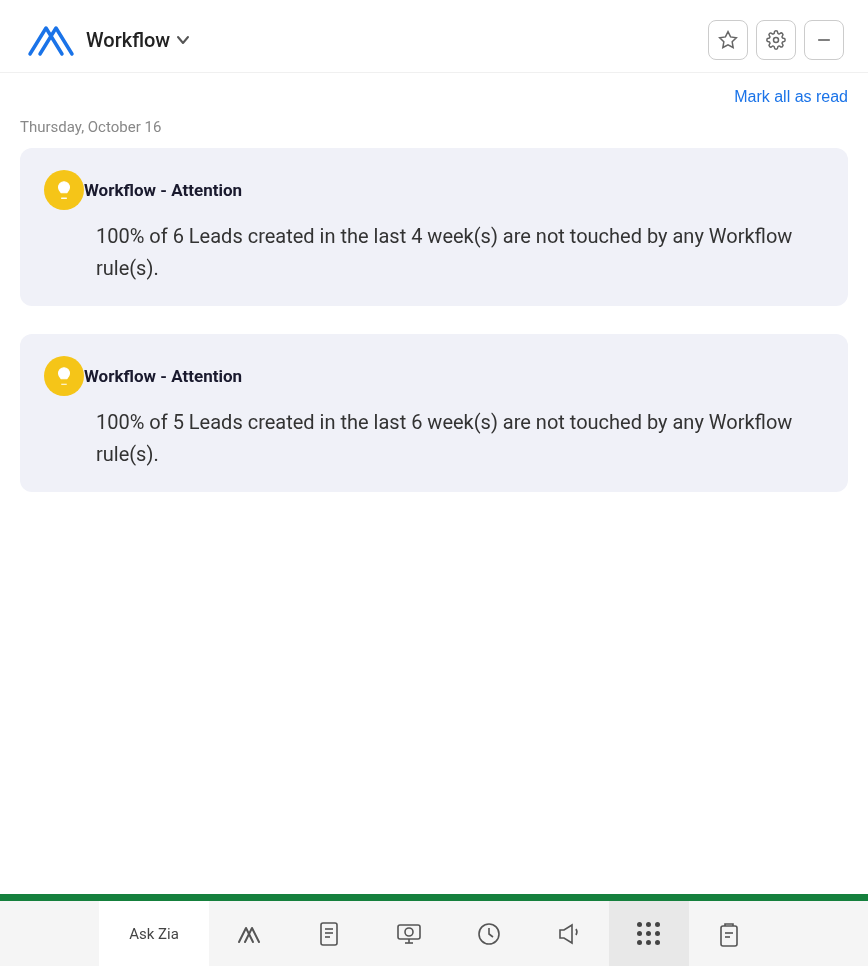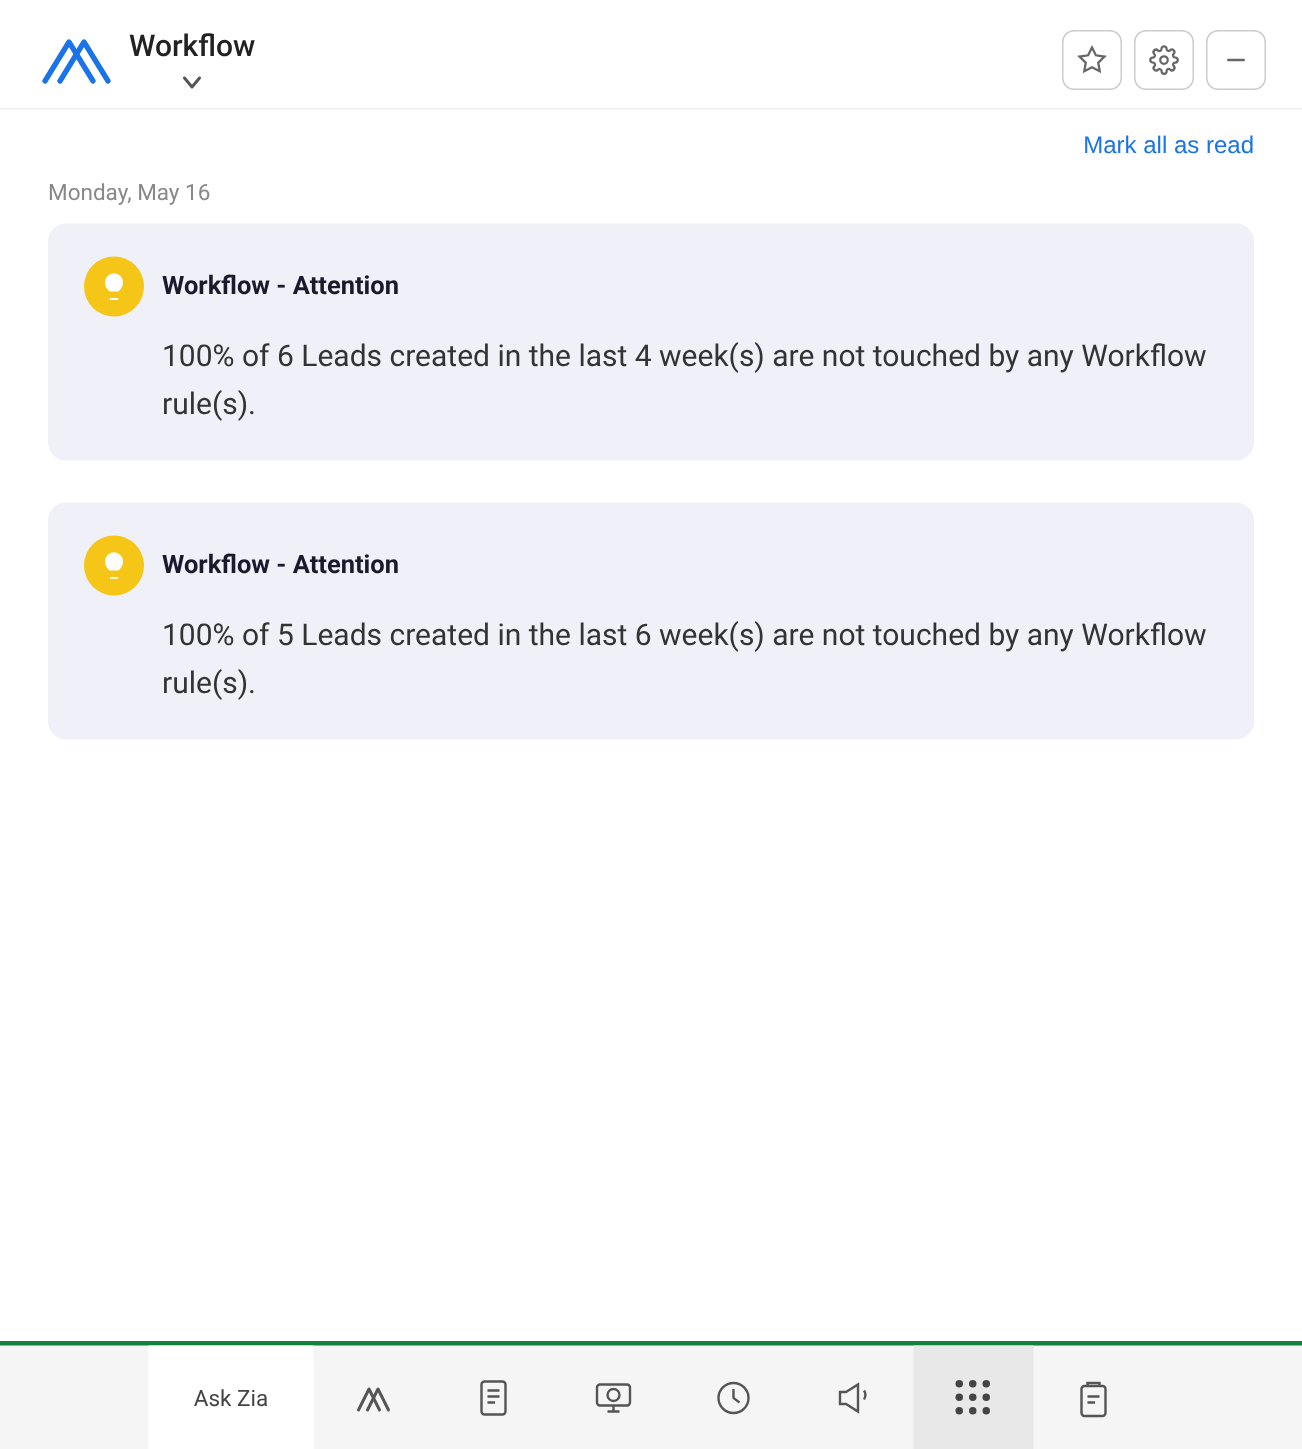--- a/index.html
+++ b/index.html
@@ -37,21 +37,20 @@
       height: 44px;
     }
 
     .workflow-title {
       display: flex;
       align-items: center;
       gap: 6px;
       font-size: 20px;
       font-weight: 500;
       color: #222;
-      flex-direction: column;
     }
 
     .chevron-icon {
       width: 14px;
       height: 14px;
       fill: none;
       stroke: #555;
       stroke-width: 2;
     }
 
@@ -74,21 +73,21 @@
       color: #666;
     }
 
     .icon-btn svg {
       width: 20px;
       height: 20px;
     }
 
     .content-area {
       flex: 1;
-      padding: 14px 32px;
+      padding: 14px 20px;
       overflow-y: auto;
     }
 
     .mark-all-read {
       text-align: right;
       margin-bottom: 12px;
     }
 
     .mark-all-read-btn {
       color: #1a73e8;
@@ -109,21 +108,20 @@
     .notification-card {
       background: #f0f1f8;
       border-radius: 12px;
       padding: 22px 24px;
       margin-bottom: 28px;
     }
 
     .notification-header {
       display: flex;
       align-items: center;
-      gap: 12px;
       margin-bottom: 10px;
     }
 
     .bulb-icon {
       width: 40px;
       height: 40px;
       background: #f5c518;
       border-radius: 50%;
       display: flex;
       align-items: center;
@@ -145,21 +143,21 @@
     .notification-body {
       font-size: 20px;
       color: #333;
       line-height: 1.6;
       margin-left: 52px;
     }
 
     .bottom-bar {
       height: 72px;
       background: #f5f5f5;
-      border-top: 3px solid #15803d;
+      border-top: 7px solid #15803d;
       display: flex;
       align-items: center;
       justify-content: center;
       gap: 0;
     }
 
     .bottom-item {
       display: flex;
       flex-direction: column;
       align-items: center;
@@ -250,21 +248,21 @@
     </button>
   </div>
 </div>
 
 <div class="content-area">
 
   <div class="mark-all-read">
     <button class="mark-all-read-btn">Mark all as read</button>
   </div>
 
-  <div class="date-label">Monday, May 16</div>
+  <div class="date-label">Thursday, October 16</div>
   <div class="notification-card">
     <div class="notification-header">
       <div class="bulb-icon">
         <svg viewBox="0 0 24 24" fill="white" stroke="white" stroke-width="1.2">
           <path d="M9 21h6M12 3a6 6 0 0 1 6 6c0 2.5-1.5 4.5-3 6H9c-1.5-1.5-3-3.5-3-6a6 6 0 0 1 6-6z" fill="white" stroke="white"></path>
           <line x1="9" y1="21" x2="15" y2="21"></line>
           <line x1="12" y1="3" x2="12" y2="3"></line>
         </svg>
       </div>
       <span class="notification-title">Workflow - Attention</span>

